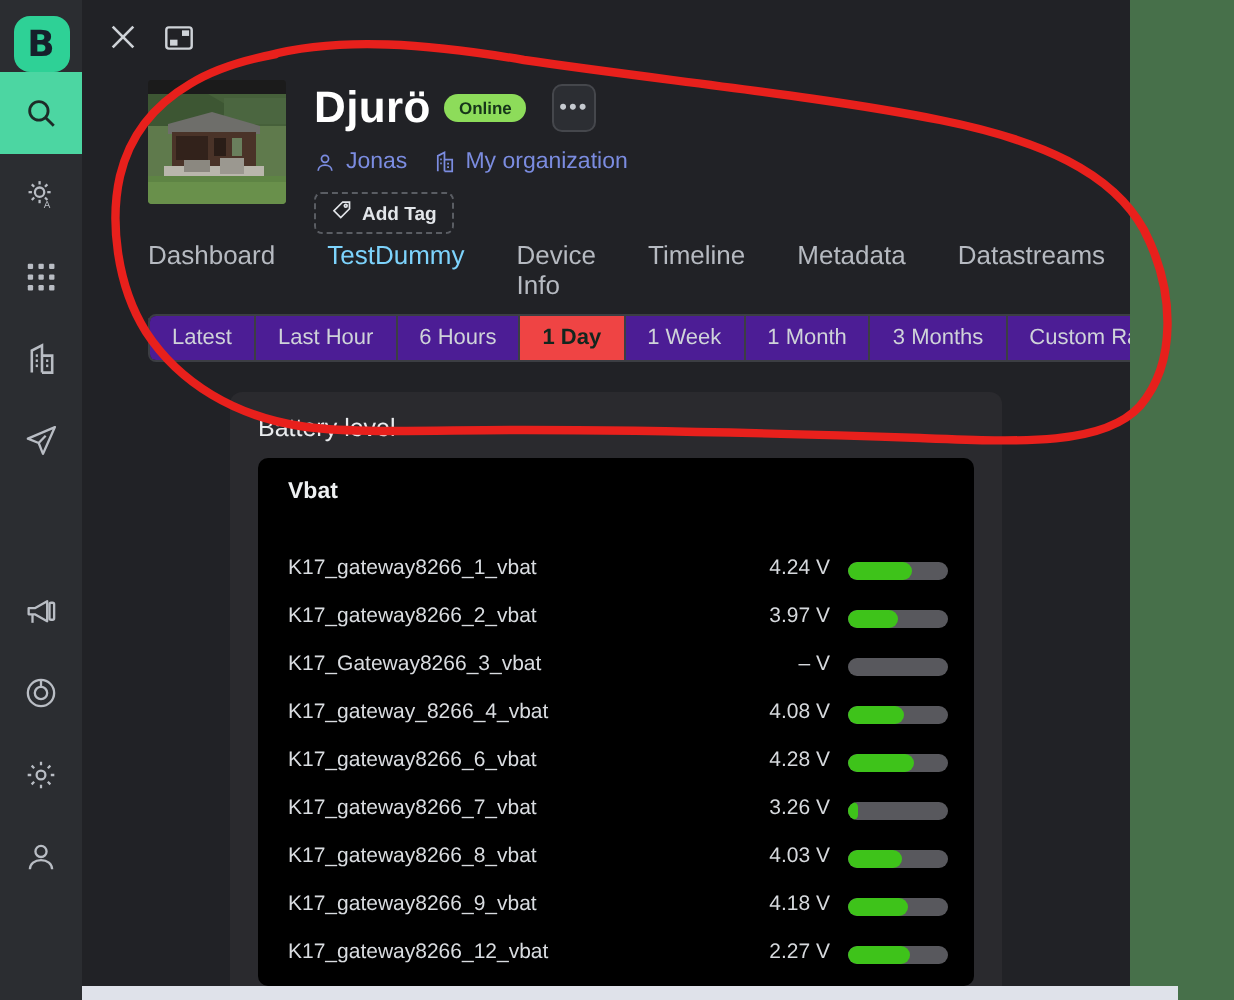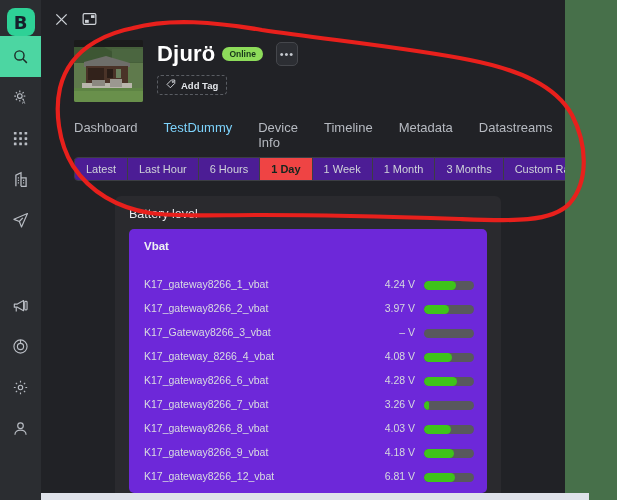--- a/index.html
+++ b/index.html
@@ -140,21 +140,21 @@
   
   .card {
     position: absolute; left: 74px; top: 196px; width: 386px; bottom: 0;
     background: #2a2a2e; border-radius: 6px 6px 0 0; overflow: hidden;
   }
   .card-title {
     font-size: 12.5px; color: #e9ebee; padding: 11px 0 0 14px;
   }
   .subcard {
     position: absolute; left: 14px; right: 14px; top: 33px; bottom: 0;
-    background: #6d28d9; border-radius: 5px; overflow: hidden;
+    background: #000000; border-radius: 5px; overflow: hidden;
   }
   .subcard-title {
     font-size: 11.5px; font-weight: bold; color: #eef0f2;
     padding: 11px 0 0 15px;
   }
   .rows { margin-top: 14px; }
   .row {
     display: flex; align-items: flex-end;
     height: 24px; padding: 0 13px 0 15px;
     font-size: 10.5px; color: #d9dce0;
@@ -332,20 +332,44 @@
         </svg>
       </div>
 
       <div class="head-right">
         <div class="title-row">
           <div class="title">Djurö</div>
           <div class="badge">Online</div>
           <div class="dots-btn">•••</div>
         </div>
 
+        <div class="meta-row">
+          <div class="meta-link">
+            <span>
+              <svg width="11" height="11" viewBox="0 0 18 18" fill="none" stroke="currentColor" stroke-width="1.4">
+                <circle cx="9" cy="5.6" r="2.9"></circle>
+                  <path d="M3.4 15.4c0-2.9 2.5-4.7 5.6-4.7s5.6 1.8 5.6 4.7"></path>
+              </svg>
+            </span>
+            <span>Jonas</span>
+          </div>
+          <div class="meta-link">
+            <span>
+              <svg width="11" height="12" viewBox="0 0 16 18" fill="none" stroke="currentColor" stroke-width="1.3">
+                <path d="M2.6 16V4.4l5-2.6V16"></path>
+                  <path d="M7.6 16h5.8V7.2H7.6"></path>
+                <line x1="4.4" y1="7" x2="5.6" y2="7"></line>
+                  <line x1="4.4" y1="10" x2="5.6" y2="10"></line>
+                <line x1="9.6" y1="10.2" x2="11" y2="10.2"></line>
+                  <line x1="9.6" y1="12.8" x2="11" y2="12.8"></line>
+              </svg>
+            </span>
+            <span>My organization</span>
+          </div>
+        </div>
 
         <div class="addtag">
           <span>
             <svg width="10" height="10" viewBox="0 0 16 16" fill="none" stroke="currentColor" stroke-width="1.4">
               <path d="M8.6 1.6H14v5.4l-7 7-5.4-5.4z"></path>
                 <circle cx="11" cy="4.6" r="1.1"></circle>
             </svg>
           </span>
           <span>Add Tag</span>
         </div>
@@ -428,21 +452,21 @@
             </div>
             <div class="row">
               <div class="row-name">K17_gateway8266_9_vbat</div>
               <div class="row-val">4.18 V</div>
               <div class="bar">
                 <div class="bar-fill" style="width: 59%;"></div>
               </div>
             </div>
             <div class="row">
               <div class="row-name">K17_gateway8266_12_vbat</div>
-              <div class="row-val">6.81 V</div>
+              <div class="row-val">2.27 V</div>
               <div class="bar">
                 <div class="bar-fill" style="width: 62%;"></div>
               </div>
             </div>
             <div class="row">
               <div class="row-name">K17_gateway8266_13_vbat</div>
               <div class="row-val">3.85 V</div>
               <div class="bar">
                 <div class="bar-fill" style="width: 43%;"></div>
               </div>

